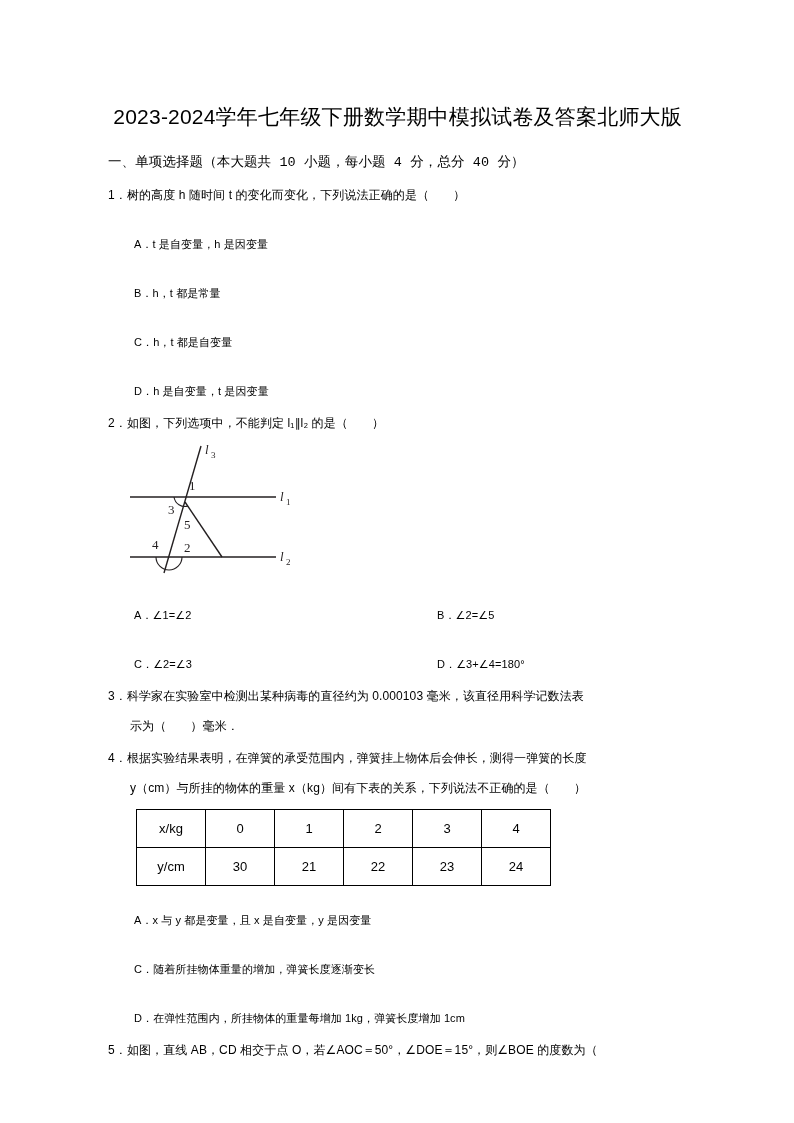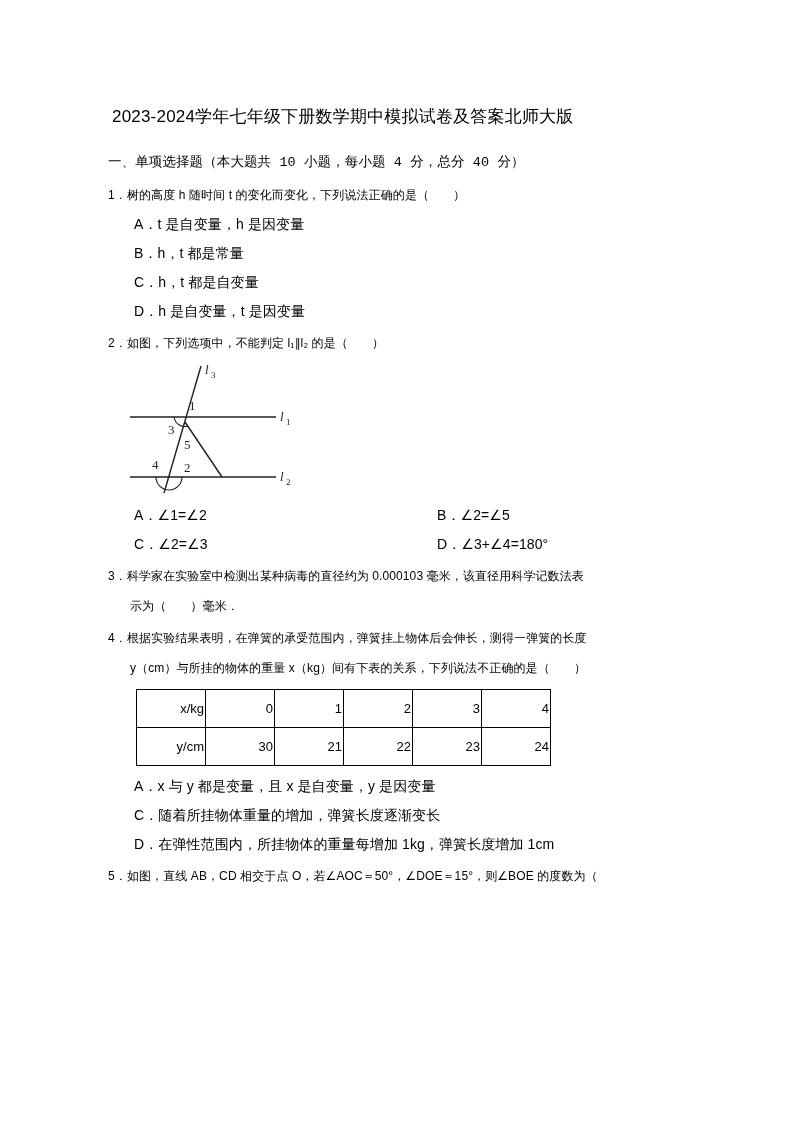--- a/index.html
+++ b/index.html
@@ -18,23 +18,23 @@
     color: #000000;
   }
   .content {
     position: absolute;
     left: 108px;
     top: 98px;
     width: 578px;
   }
   .doc-title {
     font-family: "Liberation Sans", "DejaVu Sans", sans-serif;
-    font-size: 17px;
+    font-size: 21px;
     line-height: 38px;
-    text-align: left;
+    text-align: right;
     font-weight: normal;
     letter-spacing: 0.2px;
     margin: 0 0 12px 0;
     padding: 0 4px;
   }
   .section-head {
     font-family: Liberation Mono, monospace;
     font-size: 13.5px;
     line-height: 30px;
     margin: 4px 0 2px 0;
@@ -53,24 +53,25 @@
   .q-stem .cont {
     display: block;
     padding-left: 22px;
   }
   .opts {
     margin: 0;
     padding: 0;
   }
   .opt {
     font-family: "Liberation Sans", "DejaVu Sans", sans-serif;
-    font-size: 14px;
+    font-size: 11px;
     line-height: 29px;
     padding-left: 26px;
     letter-spacing: 0.1px;
+    margin-top: 20px;
   }
   .opts-2col {
     display: flex;
     flex-wrap: wrap;
   }
   .opts-2col .opt {
     width: 50%;
     box-sizing: border-box;
   }
   .opts-2col .opt:nth-child(even) {
@@ -87,21 +88,21 @@
   }
   table.spring {
     border-collapse: collapse;
     margin: 6px 0 6px 28px;
     table-layout: fixed;
   }
   table.spring td {
     border: 1px solid #000000;
     width: 66px;
     height: 35px;
-    text-align: right;
+    text-align: center;
     vertical-align: middle;
     font-family: "Liberation Sans", "DejaVu Sans", sans-serif;
     font-size: 13px;
   }
   table.spring td.hdr {
     width: 66px;
   }
   .nowrap { white-space: nowrap; }
 </style>
 </head>

